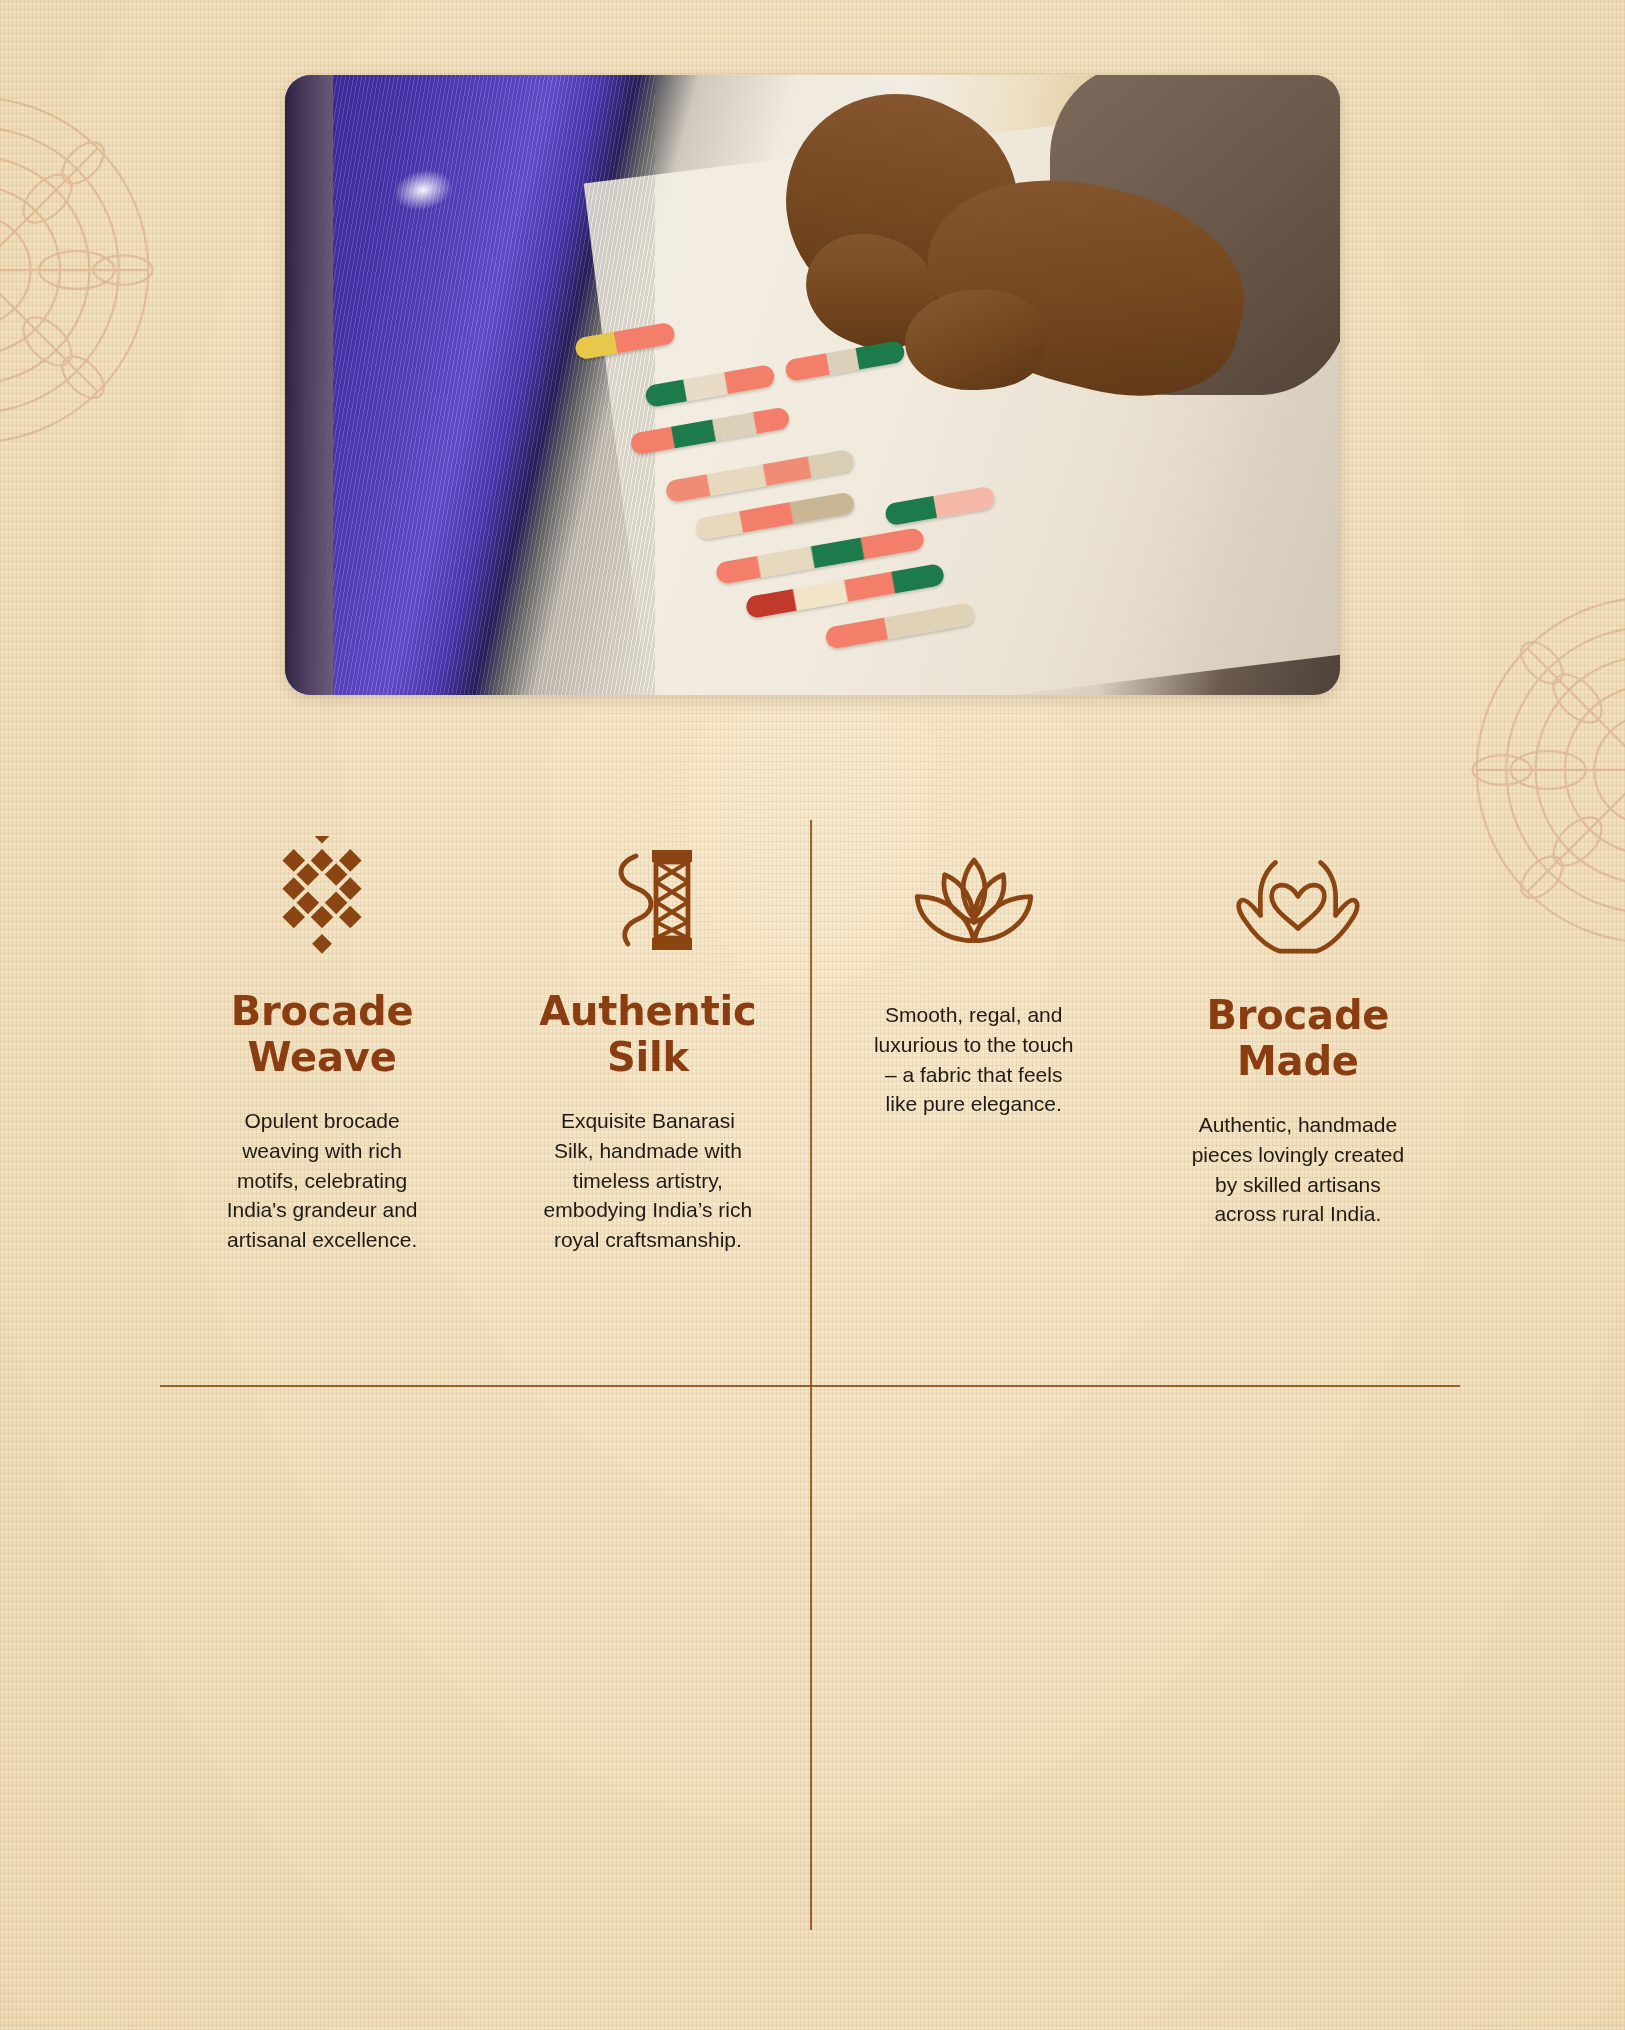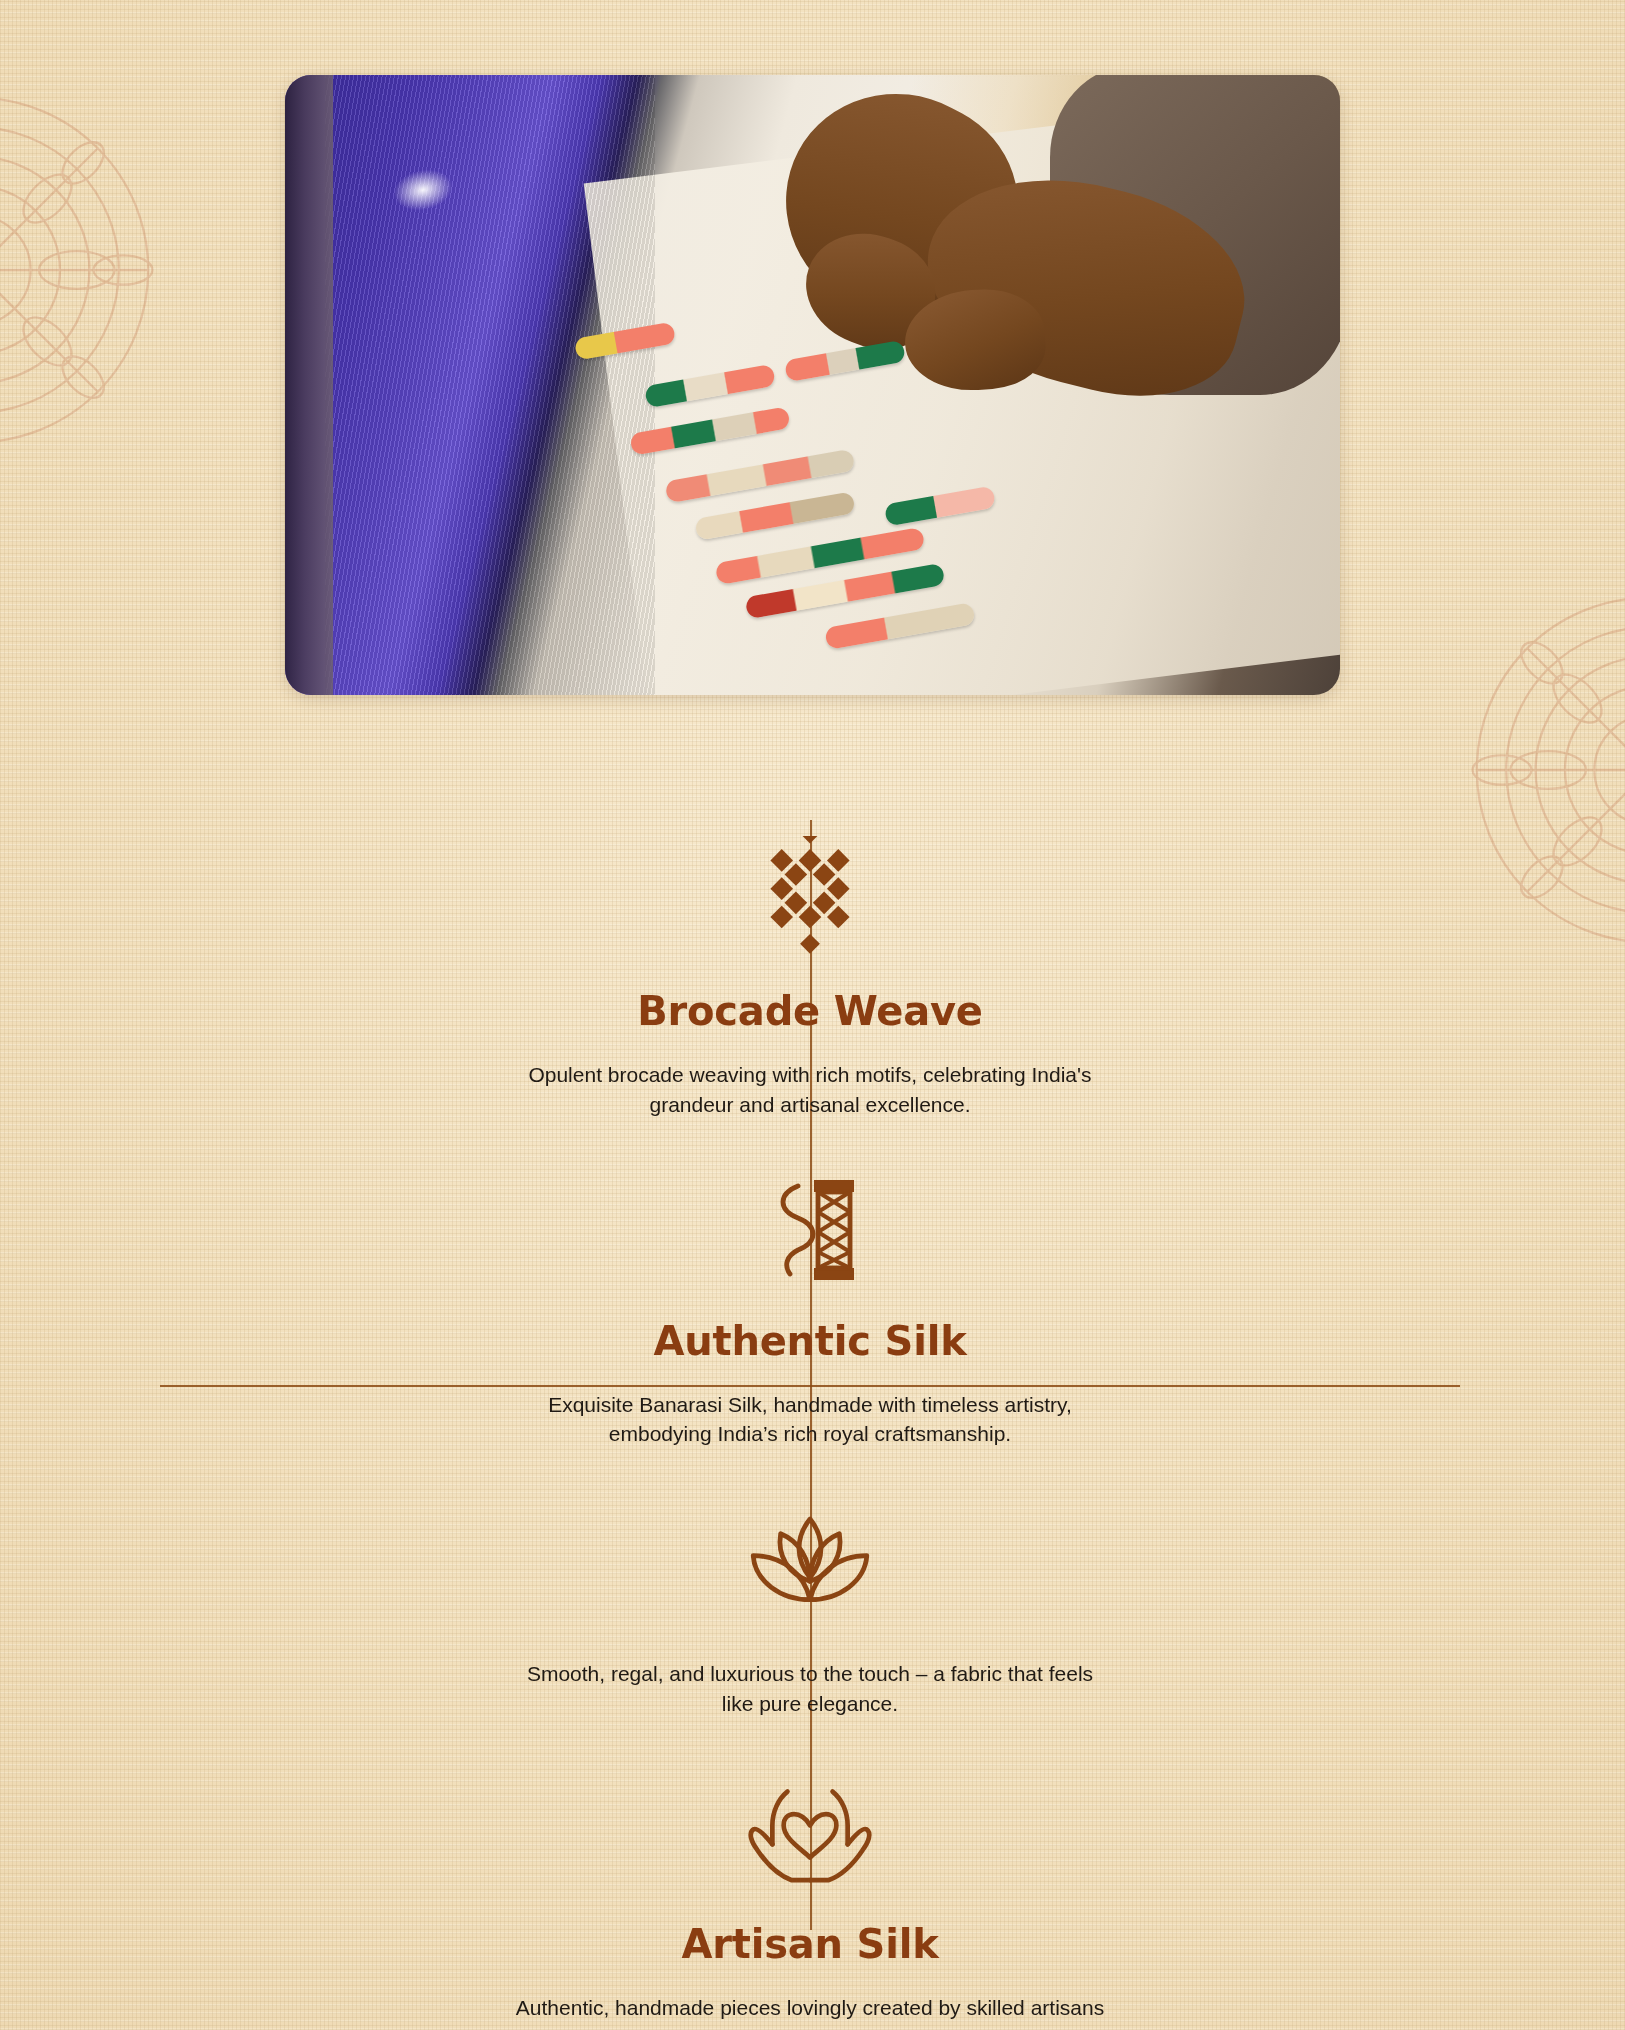--- a/index.html
+++ b/index.html
@@ -118,21 +118,21 @@
   }
 
   
   .grid {
     position: absolute;
     left: 160px;
     top: 800px;
     width: 1300px;
     height: 1130px;
     display: grid;
-    grid-template-columns: 1fr;
+    grid-template-columns: 1fr 1fr 1fr 1fr;
     grid-template-rows: 1fr 1fr;
   }
   .divider-v {
     position: absolute;
     left: 810px;
     top: 820px;
     width: 2px;
     height: 1110px;
     background: #8b4a14;
     opacity: 0.85;
@@ -331,18 +331,18 @@
     <div class="cell row2">
       <div class="cell-icon">
         <svg width="128" height="118" viewBox="0 0 68 60" fill="none" stroke="currentColor" stroke-width="2.5" stroke-linecap="round" stroke-linejoin="round">
           <path d="M34 26 C30 18, 20 18, 20 26 C20 33, 30 39, 34 43 C38 39, 48 33, 48 26 C48 18, 38 18, 34 26 Z"></path>
           <path d="M22 8 C17 12, 14 19, 14 26 L14 36"></path>
           <path d="M14 36 C10 31, 6 27, 4 28 C1 30, 3 35, 6 39 C10 45, 16 52, 24 55 L34 55"></path>
           <path d="M46 8 C51 12, 54 19, 54 26 L54 36"></path>
           <path d="M54 36 C58 31, 62 27, 64 28 C67 30, 65 35, 62 39 C58 45, 52 52, 44 55 L34 55"></path>
         </svg>
       </div>
-      <div class="cell-title">Artisan Silk</div>
+      <div class="cell-title">Brocade Made</div>
       <div class="cell-desc">Authentic, handmade pieces lovingly created by skilled artisans across rural India.</div>
     </div>
 
   </div>
 </div>
 
 </body></html>

